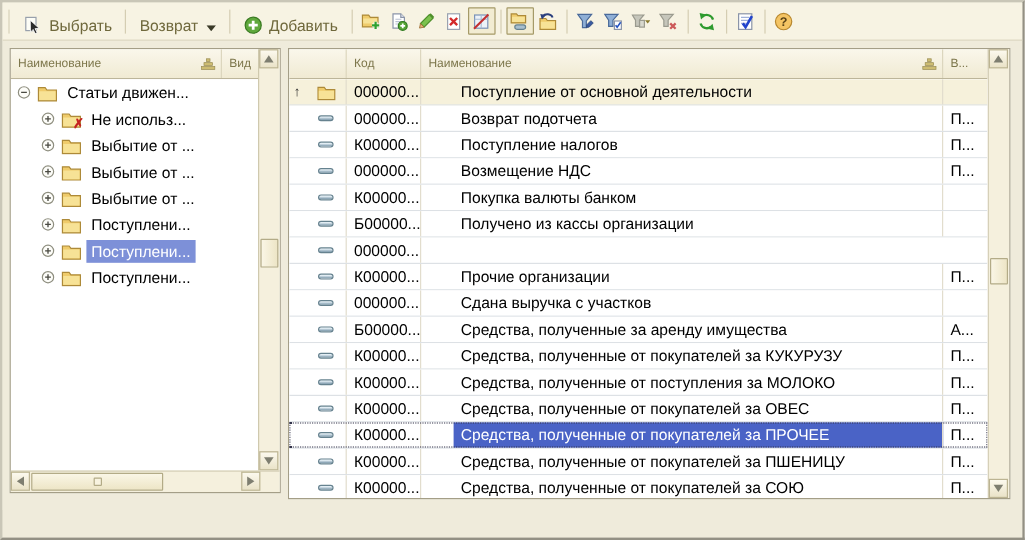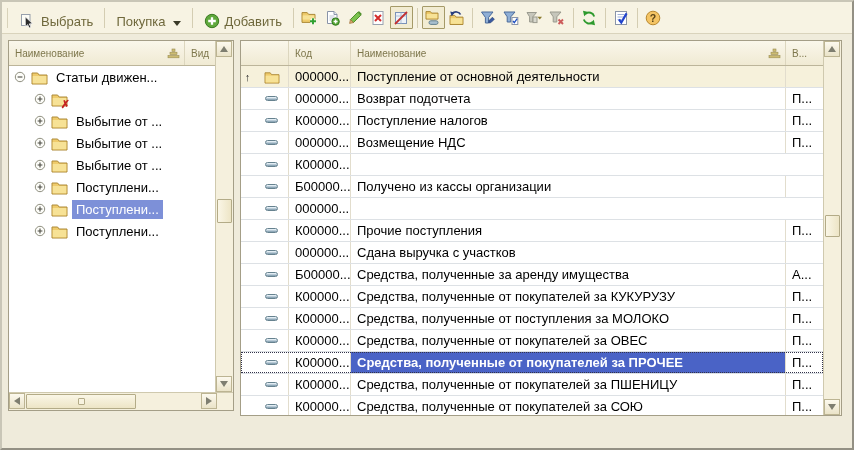--- a/index.html
+++ b/index.html
@@ -60,23 +60,23 @@
   .t-label.sel{background:#7D90D8;color:#fff;}
   .fx{position:absolute;right:-2px;bottom:-3px;font-size:11px;font-weight:bold;color:#C42222;line-height:1;}
   
   .trow{position:relative;display:flex;height:22px;box-sizing:border-box;border-bottom:1px solid #DDE1E5;
     font-size:13px;color:#000;background:#fff;}
   .trow.group{background:#F6F1DB;}
   .tcell{box-sizing:border-box;display:flex;align-items:center;overflow:hidden;white-space:nowrap;
     border-right:1px solid #E2DDCD;padding:0 3px 0 6px;}
   .tcell.c-sel{width:48px;flex:0 0 auto;padding:0;}
   .tcell.c-code{width:62px;flex:0 0 auto;}
-  .tcell.c-name{flex:1;min-width:0;}
+  .tcell.c-name{flex:1;min-width:0;margin-left:27px;}
   .tcell.c-vid{width:37px;flex:0 0 auto;border-right:none;}
-  .tcell.c-name.selcell{background:#4A63C6;color:#fff;font-weight:bold;}
+  .tcell.c-name.selcell{background:#4A63C6;color:#fff;}
   .trow.current::after{content:"";position:absolute;inset:0;border:1px dotted #33334A;pointer-events:none;}
   .mark{width:13px;display:inline-flex;justify-content:center;font-size:11px;color:#222;flex:0 0 auto;}
   .rowico{display:inline-flex;width:35px;justify-content:center;align-items:center;flex:0 0 auto;}
   .rowico svg{width:16px;height:14px;}
   .pill{width:13px;height:5px;border-radius:3px;background:linear-gradient(180deg,#E2EDF4 20%,#8FA8B8 80%);
     border:1px solid #66828F;box-sizing:border-box;}
   
   .vscroll{width:17px;flex:0 0 auto;display:flex;flex-direction:column;background:#F5F0DD;border-left:1px solid #CFC9AE;}
   .hscroll{height:17px;flex:0 0 auto;display:flex;background:#F5F0DD;border-top:1px solid #CFC9AE;}
   .sbtn{width:16px;height:16px;flex:0 0 auto;display:flex;align-items:center;justify-content:center;
@@ -106,21 +106,21 @@
       <span class="ic">
           <svg viewBox="0 0 16 16">
             <rect x="1.5" y="1.5" width="8.5" height="11" fill="#FDFDF6" stroke="#98A0AC"></rect>
             <path d="M5.2 3.8 12.6 10.6 9.2 10.9 11 14.2 9.3 15 7.6 11.6 5.4 13.8Z" fill="#2B2B2B" stroke="#fff" stroke-width="0.7"></path>
           </svg>
         </span>
       <span>Выбрать</span>
     </button>
     <span class="tb-sep"></span>
     <button class="tb-btn">
-      <span>Покупка</span>
+      <span>Возврат</span>
       <span class="drop"><svg width="8" height="5" viewBox="0 0 8 5">
             <polygon points="0,0 8,0 4,5" fill="#3A3A28"></polygon>
           </svg></span>
     </button>
     <span class="tb-sep"></span>
     <button class="tb-btn">
       <span class="ic">
           <svg viewBox="0 0 16 16">
             <circle cx="8" cy="8" r="6.7" fill="#5FA83C" stroke="#3A7A22"></circle>
             <path d="M8 4.2v7.6M4.2 8h7.6" stroke="#fff" stroke-width="2.3"></path>
@@ -308,20 +308,21 @@
                     <path d="M3.6 6h4.8M6 3.6v4.8" stroke="#4A4A42" stroke-width="1.1"></path>
                   </svg>
                 </span>
                 <span class="t-ico">
                   <svg viewBox="0 0 17 15">
                     <path d="M1 3h5.6l1.5 2H16v9H1z" fill="#EFCB6B" stroke="#AD8A39"></path>
                     <path d="M1.7 6h13.6v7.3H1.7z" fill="#F7E296"></path>
                   </svg>
                   <b class="fx">✗</b>
                 </span>
+                <span class="t-label">Не использ...</span>
               </div>
               <div class="tree-row" style="padding-left: 25px;">
                 <span class="exp">
                   <svg viewBox="0 0 12 12">
                     <circle cx="6" cy="6" r="4.7" fill="#FDFDF9" stroke="#8F8F80"></circle>
                     <path d="M3.6 6h4.8M6 3.6v4.8" stroke="#4A4A42" stroke-width="1.1"></path>
                   </svg>
                 </span>
                 <span class="t-ico">
                   <svg viewBox="0 0 17 15">
@@ -507,20 +508,21 @@
                 <div class="tcell c-vid">П...</div>
               </div>
               <div class="trow">
                 <div class="tcell c-sel">
                   <span class="mark"></span>
                   <span class="rowico">
                     <span class="pill"></span>
                   </span>
                 </div>
                 <div class="tcell c-code">К00000...</div>
+                <div class="tcell c-name">Покупка валюты банком</div>
                 <div class="tcell c-vid"></div>
               </div>
               <div class="trow">
                 <div class="tcell c-sel">
                   <span class="mark"></span>
                   <span class="rowico">
                     <span class="pill"></span>
                   </span>
                 </div>
                 <div class="tcell c-code">Б00000...</div>
@@ -538,21 +540,21 @@
                 <div class="tcell c-vid"></div>
               </div>
               <div class="trow">
                 <div class="tcell c-sel">
                   <span class="mark"></span>
                   <span class="rowico">
                     <span class="pill"></span>
                   </span>
                 </div>
                 <div class="tcell c-code">К00000...</div>
-                <div class="tcell c-name">Прочие поступления</div>
+                <div class="tcell c-name">Прочие организации</div>
                 <div class="tcell c-vid">П...</div>
               </div>
               <div class="trow">
                 <div class="tcell c-sel">
                   <span class="mark"></span>
                   <span class="rowico">
                     <span class="pill"></span>
                   </span>
                 </div>
                 <div class="tcell c-code">000000...</div>

